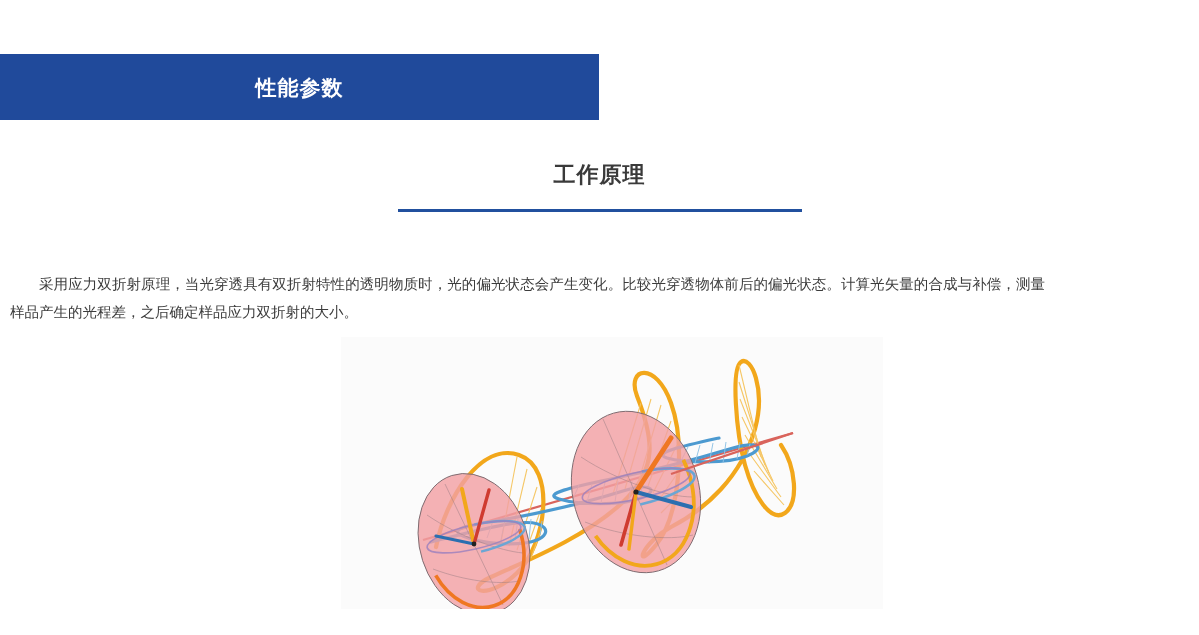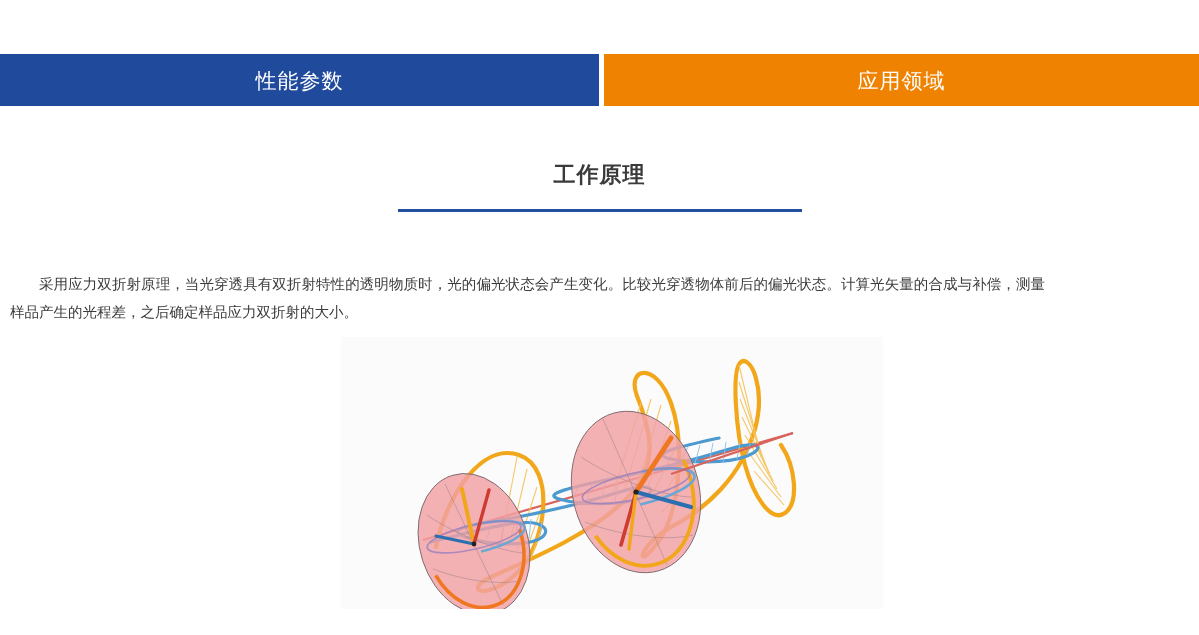--- a/index.html
+++ b/index.html
@@ -15,24 +15,25 @@
     overflow: hidden;
     position: relative;
   }
 
   
   .tab-bar {
     position: absolute;
     left: 0;
     top: 54px;
     width: 1199px;
-    height: 52px;
+    height: 66px;
     display: flex;
     flex-direction: row;
     align-items: stretch;
+    font-weight: bold;
   }
   .tab {
     flex: 0 0 auto;
     display: flex;
     align-items: center;
     justify-content: center;
     color: #ffffff;
     font-size: 21px;
     letter-spacing: 1px;
     line-height: 1;
@@ -109,23 +110,20 @@
   }
 </style>
 </head>
 <body>
 
 <div class="tab-bar">
   <div class="tab tab-primary">
     <span>性能参数</span>
   </div>
   <div class="tab-gap"></div>
-  <div class="tab tab-secondary">
-    <span>应用领域</span>
-  </div>
 </div>
 
 <div class="section-head">
   <h2 class="section-title">工作原理</h2>
   <div class="section-rule"></div>
 </div>
 
 <p class="body-copy">采用应力双折射原理，当光穿透具有双折射特性的透明物质时，光的偏光状态会产生变化。比较光穿透物体前后的偏光状态。计算光矢量的合成与补偿，测量样品产生的光程差，之后确定样品应力双折射的大小。</p>
 
 <div class="figure">

